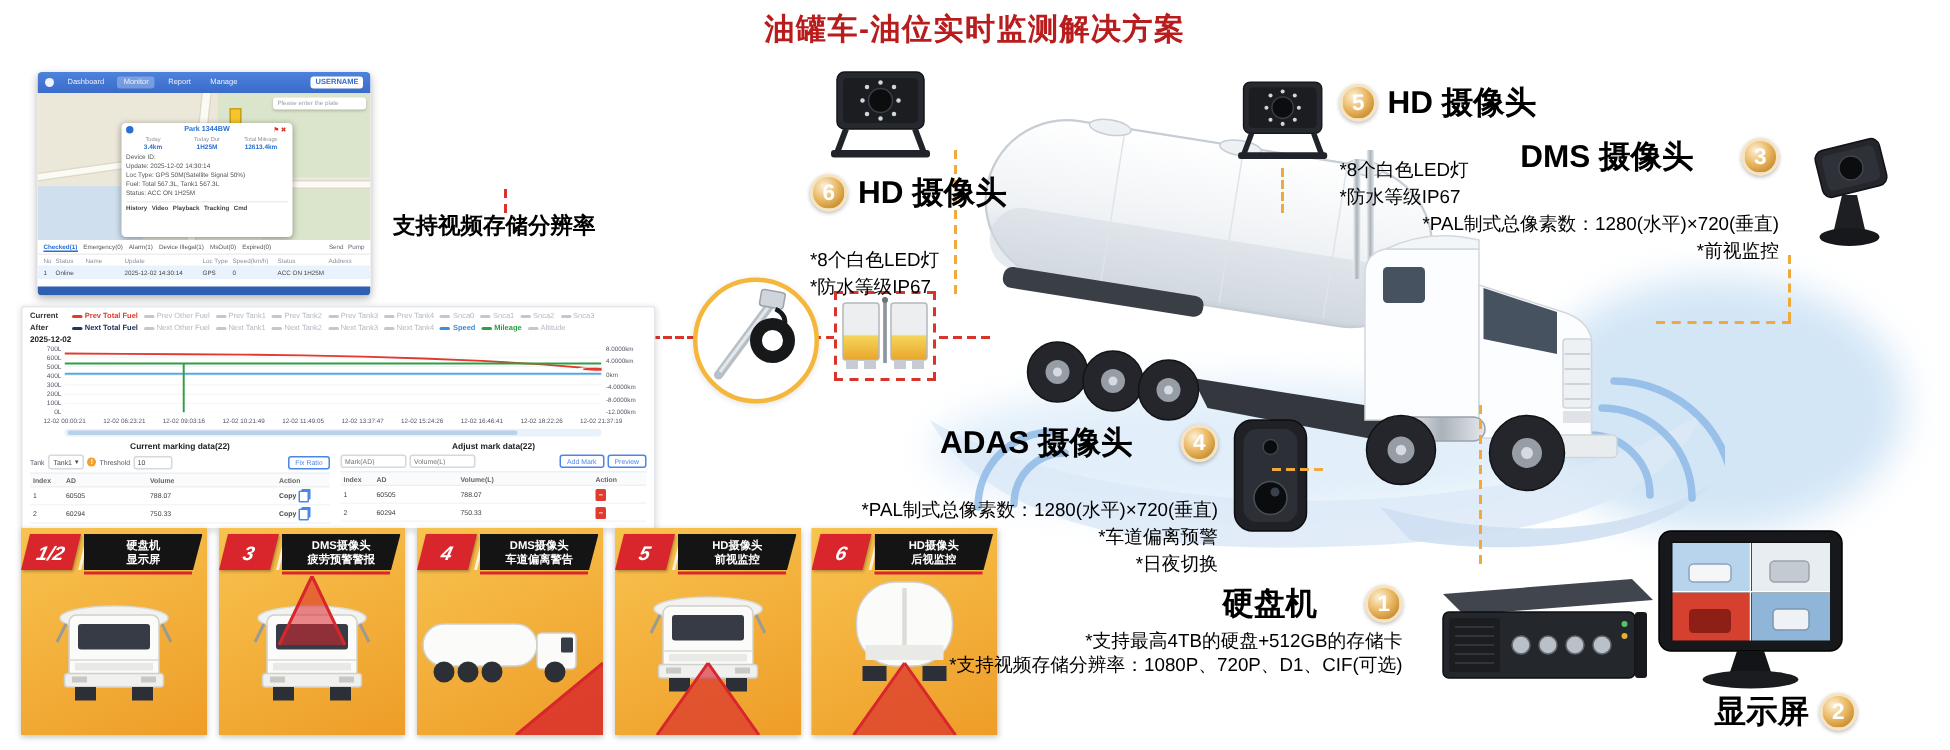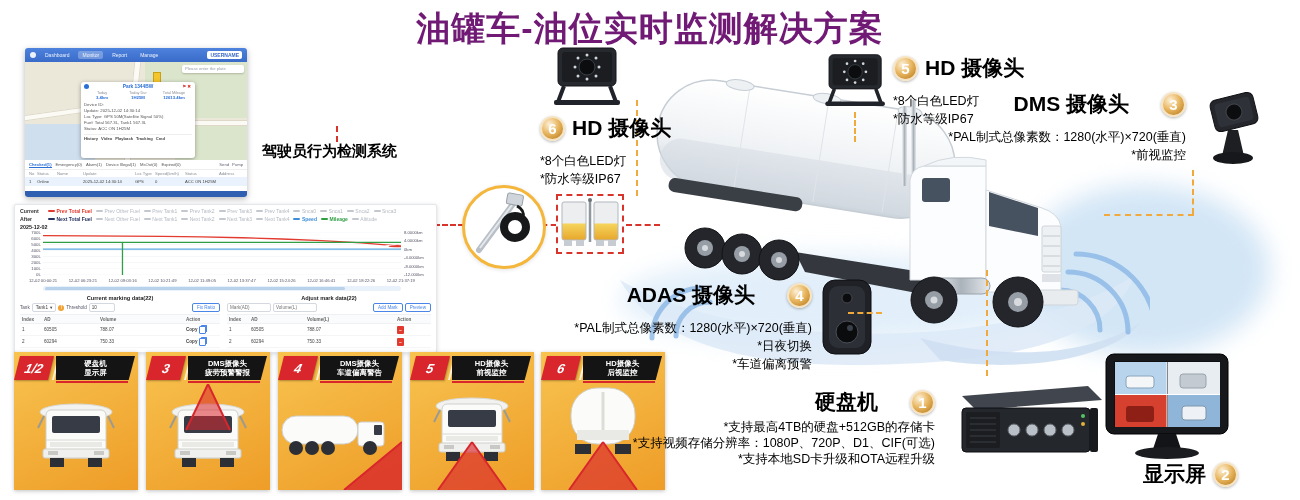--- a/index.html
+++ b/index.html
@@ -3,21 +3,21 @@
 <meta charset="utf-8">
 <style>
   html,body{margin:0;padding:0;}
   body{width:1300px;height:500px;overflow:hidden;background:#fff;
        font-family:"Liberation Sans","DejaVu Sans",sans-serif;color:#111;}
   .stage{position:relative;width:1300px;height:500px;background:#fff;overflow:hidden;}
   .abs{position:absolute;}
 
   
   .title{position:absolute;left:50%;top:6px;transform:translateX(-50%);
-         font-size:34px;font-weight:bold;letter-spacing:1px;color:#701a75;white-space:nowrap;}
+         font-size:20px;font-weight:bold;letter-spacing:1px;color:#b91c1c;white-space:nowrap;}
 
   
   .blob{position:absolute;border-radius:50%;filter:blur(12px);}
   .blob1{left:1020px;top:185px;width:250px;height:170px;background:rgba(168,205,238,.5);}
   .blob2{left:620px;top:255px;width:430px;height:90px;background:rgba(190,220,245,.45);}
 
   
   .dh{position:absolute;border-top:2px dashed #d9342b;height:0;}
   .dv{position:absolute;border-left:2px dashed #d9342b;width:0;}
   .yh{position:absolute;border-top:2px dashed #f2a93b;height:0;}
@@ -138,21 +138,21 @@
 
   
   .callout{position:absolute;white-space:nowrap;}
   .c-title{display:flex;align-items:center;gap:7px;}
   .c-title.right{justify-content:flex-end;gap:32px;}
   .c-badge{width:25px;height:25px;border-radius:50%;flex:0 0 auto;
            background:radial-gradient(circle at 35% 30%,#fdf0d8,#e9b863 45%,#c98f33 78%,#b07a22);
            border:2px solid #f6e3c2;box-shadow:0 1px 3px rgba(0,0,0,.3);color:#fff;font-weight:bold;
            font-size:15px;display:flex;align-items:center;justify-content:center;box-sizing:border-box;}
   .c-name{font-size:21px;font-weight:bold;color:#000;}
-  .c-specs{margin-top:10px;font-size:12.5px;line-height:18px;color:#000;}
+  .c-specs{margin-top:22px;font-size:12.5px;line-height:18px;color:#000;}
   .c-specs.right{text-align:right;}
 
   
   .dev{position:absolute;}
 </style>
 </head>
 <body>
 
 <div class="stage">
 
@@ -411,21 +411,21 @@
         <span class="c8e">GPS</span>
           <span class="c8f">0</span>
         <span class="c8g">ACC ON 1H25M</span>
           <span class="c8h"></span>
       </div>
     </div>
     <div class="map-footer"></div>
   </div>
 
   <div class="note">
-    <div>驾驶员行为检测系统</div>
+    <div>支持视频存储分辨率</div>
   </div>
 
   <div class="chart-panel">
     <div class="legend-row lr1">
       <span class="lg-group">Current</span>
       <span class="li red">
           <i class="mk"></i>
           <span>Prev Total Fuel</span>
         </span>
       <span class="li">
@@ -781,33 +781,32 @@
         <div>*前视监控</div>
       </div>
   </div>
   <div class="callout" style="right:488px;top:281px;text-align:right;">
     <div class="c-title right">
         <span class="c-name">ADAS 摄像头</span>
       <span class="c-badge">4</span>
       </div>
     <div class="c-specs right">
         <div>*PAL制式总像素数：1280(水平)×720(垂直)</div>
+        <div>*车道偏离预警</div>
         <div>*日夜切换</div>
-        <div>*车道偏离预警</div>
       </div>
   </div>
   <div class="callout" style="right:365px;top:388px;text-align:right;">
     <div class="c-title right">
         <span class="c-name">硬盘机</span>
       <span class="c-badge">1</span>
       </div>
     <div class="c-specs right" style="line-height:16px;margin-top:3px;">
         <div>*支持最高4TB的硬盘+512GB的存储卡</div>
       <div>*支持视频存储分辨率：1080P、720P、D1、CIF(可选)</div>
-        <div>*支持本地SD卡升级和OTA远程升级</div>
       </div>
   </div>
   <div class="callout" style="left:1143px;top:460px;">
     <div class="c-title">
         <span class="c-name">显示屏</span>
       <span class="c-badge">2</span>
       </div>
   </div>
 
   <svg width="0" height="0" style="position:absolute;">

